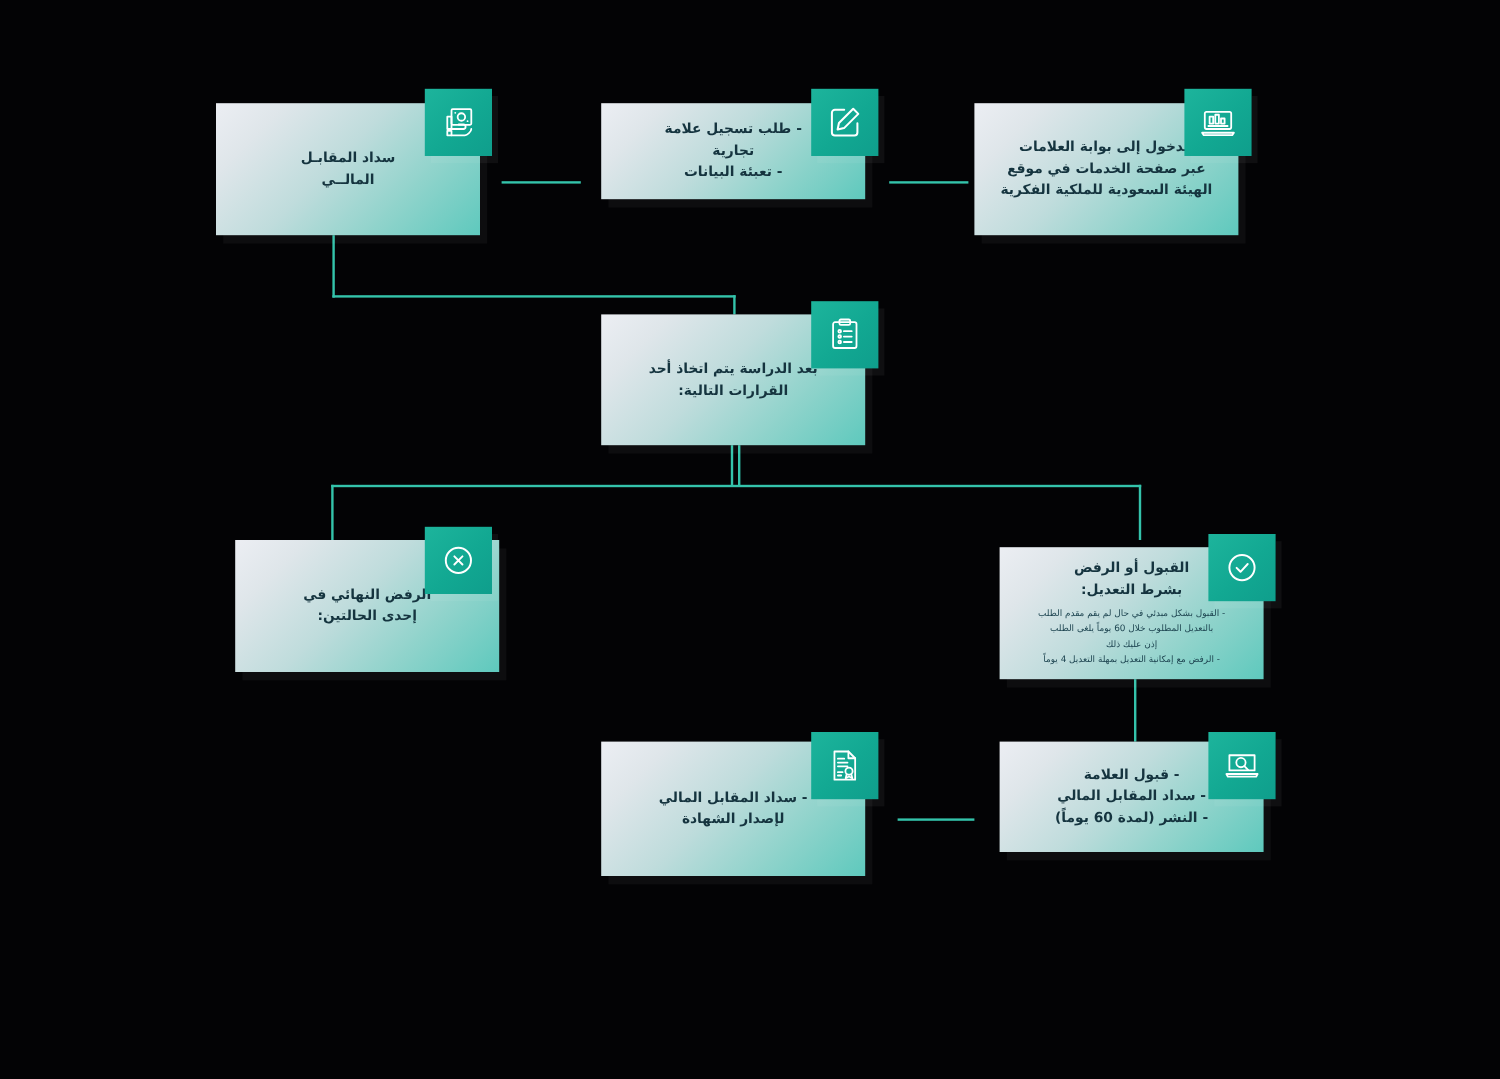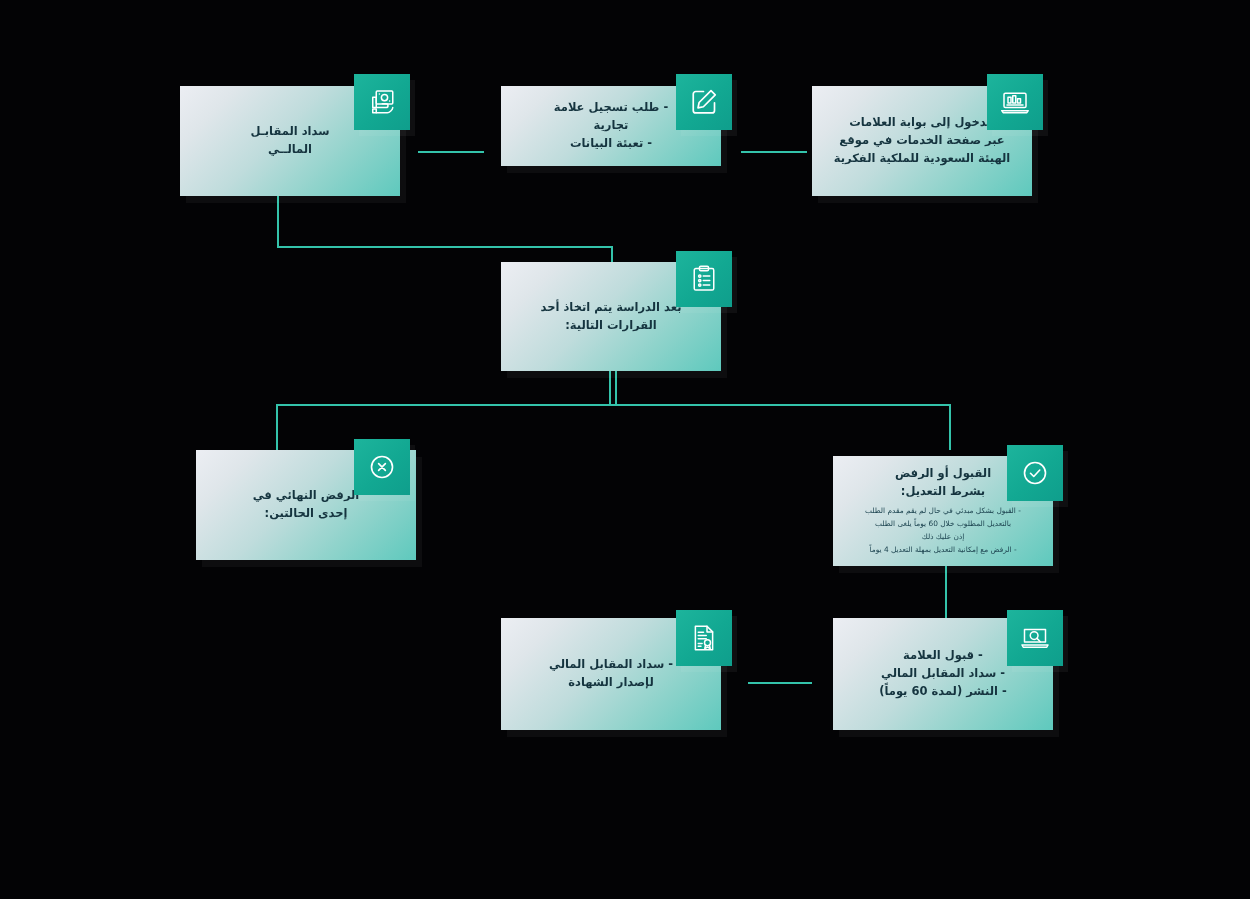--- a/index.html
+++ b/index.html
@@ -171,21 +171,21 @@
 إذن عليك ذلك
 - الرفض مع إمكانية التعديل بمهلة التعديل 4 يوماً</div>
   </div>
   <div class="badge" style="left:1007px; top:445px;">
     <svg width="30" height="30" viewBox="0 0 24 24" fill="none" stroke="#ffffff" stroke-width="1.3" stroke-linecap="round" stroke-linejoin="round">
       <circle cx="12" cy="12" r="8.4"></circle>
       <path d="M8.4 12.2l2.6 2.6 4.8-5.2"></path>
     </svg>
   </div>
 
-  <div class="card" style="left:833px; top:618px; width:220px; height:112px;justify-content:center;">
+  <div class="card" style="left:833px; top:618px; width:220px; height:92px;justify-content:center;">
     <div class="title">- قبول العلامة
 - سداد المقابل المالي
 - النشر (لمدة 60 يوماً)</div>
   </div>
   <div class="badge" style="left:1007px; top:610px;">
     <svg width="30" height="30" viewBox="0 0 24 24" fill="none" stroke="#ffffff" stroke-width="1.2" stroke-linecap="round" stroke-linejoin="round">
       <path d="M3.6 5.1h16.8v10.1H3.6z"></path>
       <path d="M1.6 17.6h20.8l-1 1.8H2.6z"></path>
       <circle cx="11.3" cy="10" r="3.1"></circle>
       <path d="M13.6 12.3l2.6 2.7"></path>

